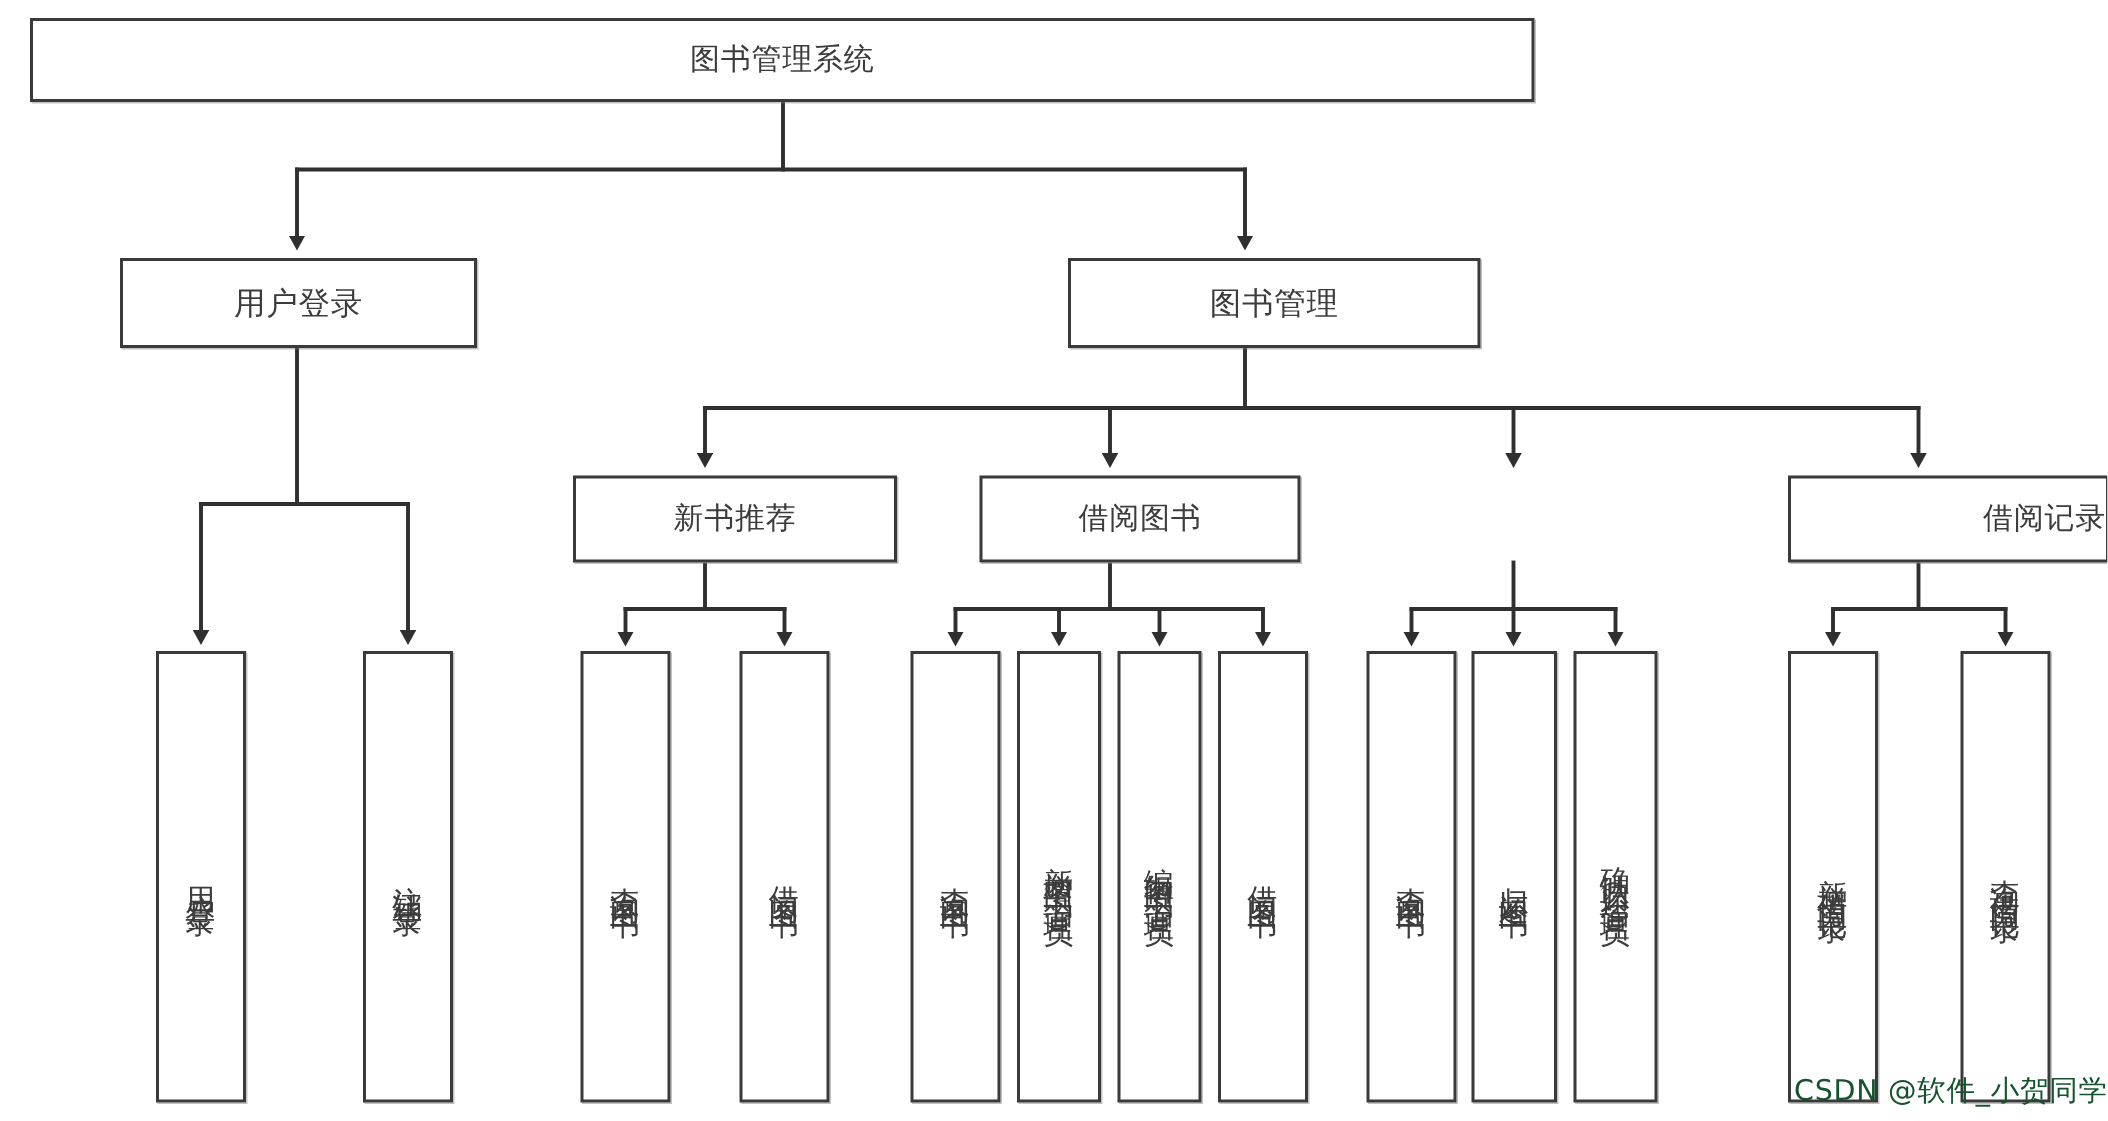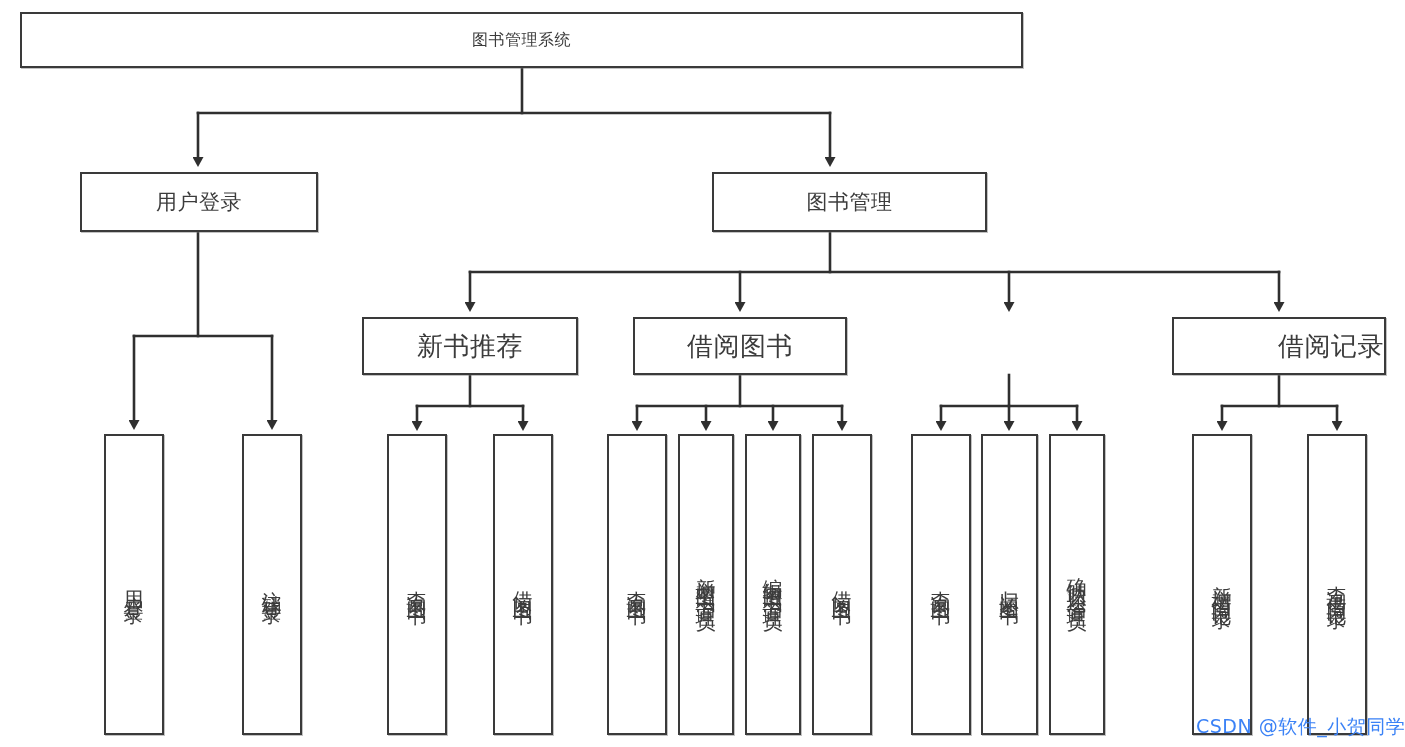--- a/index.html
+++ b/index.html
@@ -38,42 +38,43 @@
     box-shadow: 1px 1px 0 rgba(120,120,120,0.45);
   }
   .node .label {
     display: block;
     text-align: center;
     line-height: 1.18;
     letter-spacing: 0.5px;
     color: #3c3c3c;
   }
   .node.root {
-    font-size: 16px;
+    font-size: 20px;
   }
   .node.level2 {
     font-size: 21px;
   }
   .node.level3 {
-    font-size: 26px;
+    font-size: 20px;
+    margin-left: 20px;
   }
   .node.leaf {
     font-size: 20px;
   }
   .node.leaf .label {
     writing-mode: vertical-rl;
     text-orientation: upright;
     letter-spacing: 5px;
     line-height: 1;
     white-space: nowrap;
   }
   .watermark {
     position: absolute;
     font-size: 19px;
-    color: #3b82f6;
+    color: #14532d;
     letter-spacing: 0.5px;
     white-space: nowrap;
     user-select: none;
   }
 </style>
 </head>
 <body>
 
 <div id="canvas">
 

